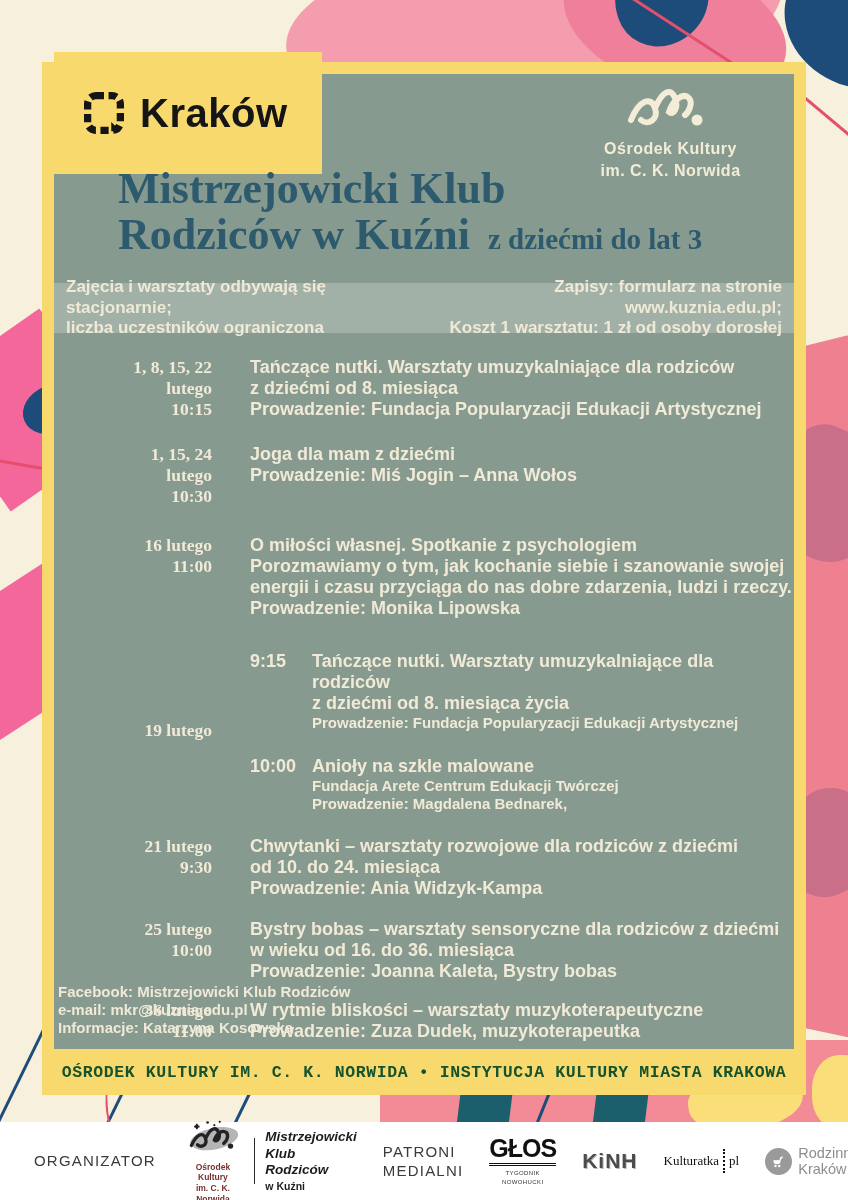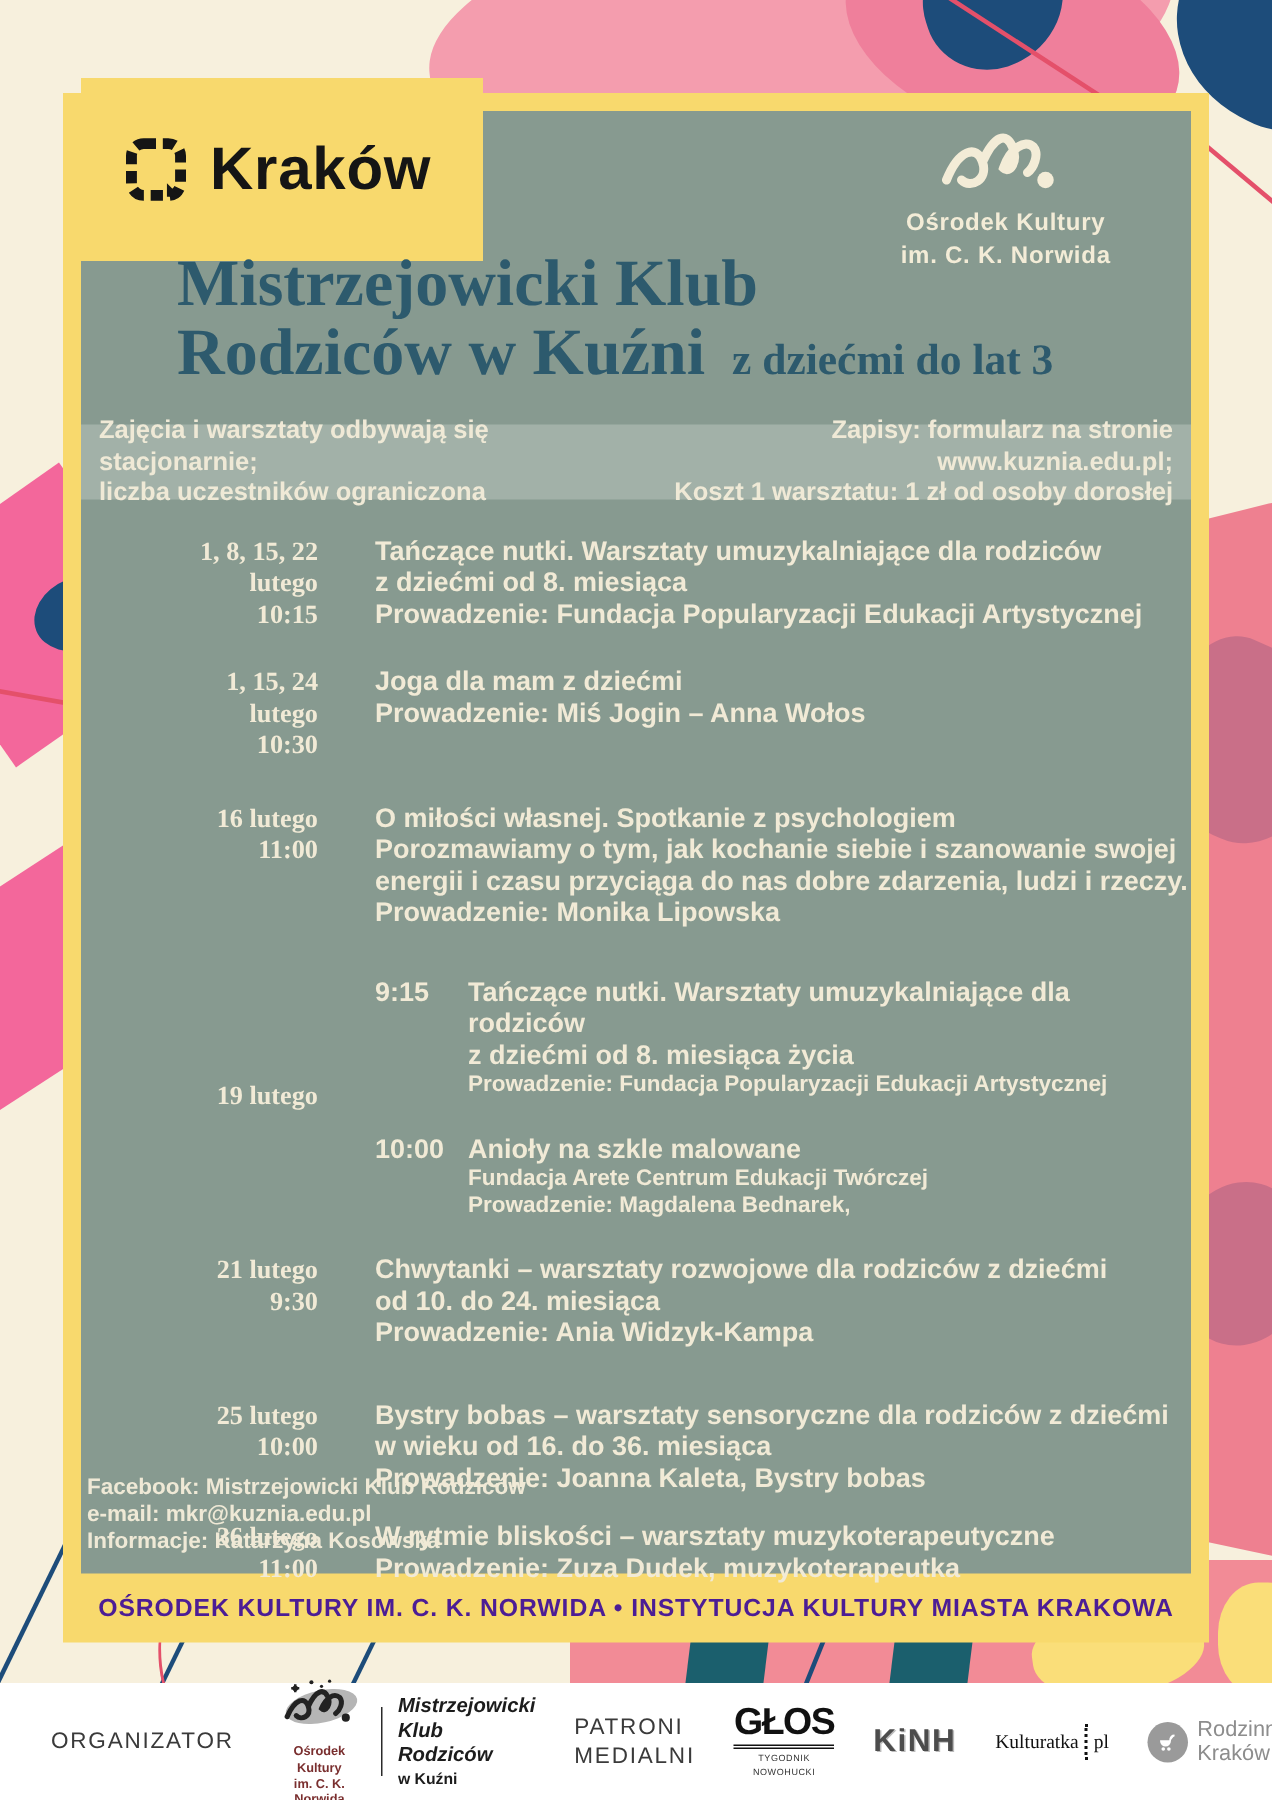--- a/index.html
+++ b/index.html
@@ -33,21 +33,21 @@
   .d-band-pink{left:380px;top:1040px;width:468px;height:82px;background:#f28b96;}
   .d-band-teal1{left:462px;top:1040px;width:52px;height:82px;background:#1b5f6d;transform:skewX(-7deg);}
   .d-band-teal2{left:598px;top:1040px;width:52px;height:82px;background:#1b5f6d;transform:skewX(-7deg);}
   .d-band-yellow{left:688px;top:1072px;width:115px;height:58px;background:#fade79;border-radius:45% 55% 50% 50%;transform:rotate(-8deg);}
   .d-band-yellow2{left:812px;top:1055px;width:60px;height:75px;background:#fade79;border-radius:45%;}
 
   
   .poster{position:absolute;left:42px;top:62px;width:764px;height:1033px;background:#f8d96d;z-index:2;box-sizing:border-box;padding:12px 12px 0 12px;}
   .panel{position:relative;width:740px;height:975px;background:#879a90;box-sizing:border-box;}
   .frame-bottom{height:46px;display:flex;align-items:center;justify-content:center;}
-  .frame-bottom-text{font-size:16.5px;font-weight:bold;color:#4c1d95;letter-spacing:.6px;}
+  .frame-bottom-text{font-size:16.5px;font-weight:bold;color:#14532d;letter-spacing:.6px;font-family:Liberation Mono, monospace;}
 
   
   .krakow-tab{position:absolute;left:0;top:-22px;width:268px;height:122px;background:#f8d96d;display:flex;align-items:center;padding-left:30px;box-sizing:border-box;z-index:3;}
   .krakow-icon{width:40px;height:44px;margin-right:16px;flex-shrink:0;}
   .krakow-word{font-size:40px;font-weight:bold;color:#151515;letter-spacing:.5px;}
 
   
   .norwid-hdr{position:absolute;right:26px;top:8px;width:195px;text-align:center;color:#f3ecd7;z-index:3;}
   .norwid-hdr .squiggle{display:block;margin:0 auto 4px auto;}
   .norwid-hdr .l1,.norwid-hdr .l2{font-size:16px;font-weight:bold;letter-spacing:.5px;line-height:1.35;}
@@ -215,21 +215,21 @@
             <div class="ev-line indent-small">Prowadzenie: Fundacja Popularyzacji Edukacji Artystycznej</div>
             <div class="ev-line spacer"></div>
             <div class="ev-line timed">
               <span class="ev-time">10:00</span>
               <span>Anioły na szkle malowane</span>
             </div>
             <div class="ev-line indent-small">Fundacja Arete Centrum Edukacji Twórczej</div>
             <div class="ev-line indent-small">Prowadzenie: Magdalena Bednarek,</div>
           </div>
         </div>
-        <div class="event-row" style="margin-bottom: 34px;">
+        <div class="event-row" style="margin-bottom: 20px;">
           <div class="event-date">
             <div>21 lutego</div>
             <div>9:30</div>
           </div>
           <div class="event-body">
             <div class="ev-line normal">Chwytanki – warsztaty rozwojowe dla rodziców z dziećmi</div>
             <div class="ev-line normal">od 10. do 24. miesiąca</div>
             <div class="ev-line normal">Prowadzenie: Ania Widzyk-Kampa</div>
           </div>
         </div>

